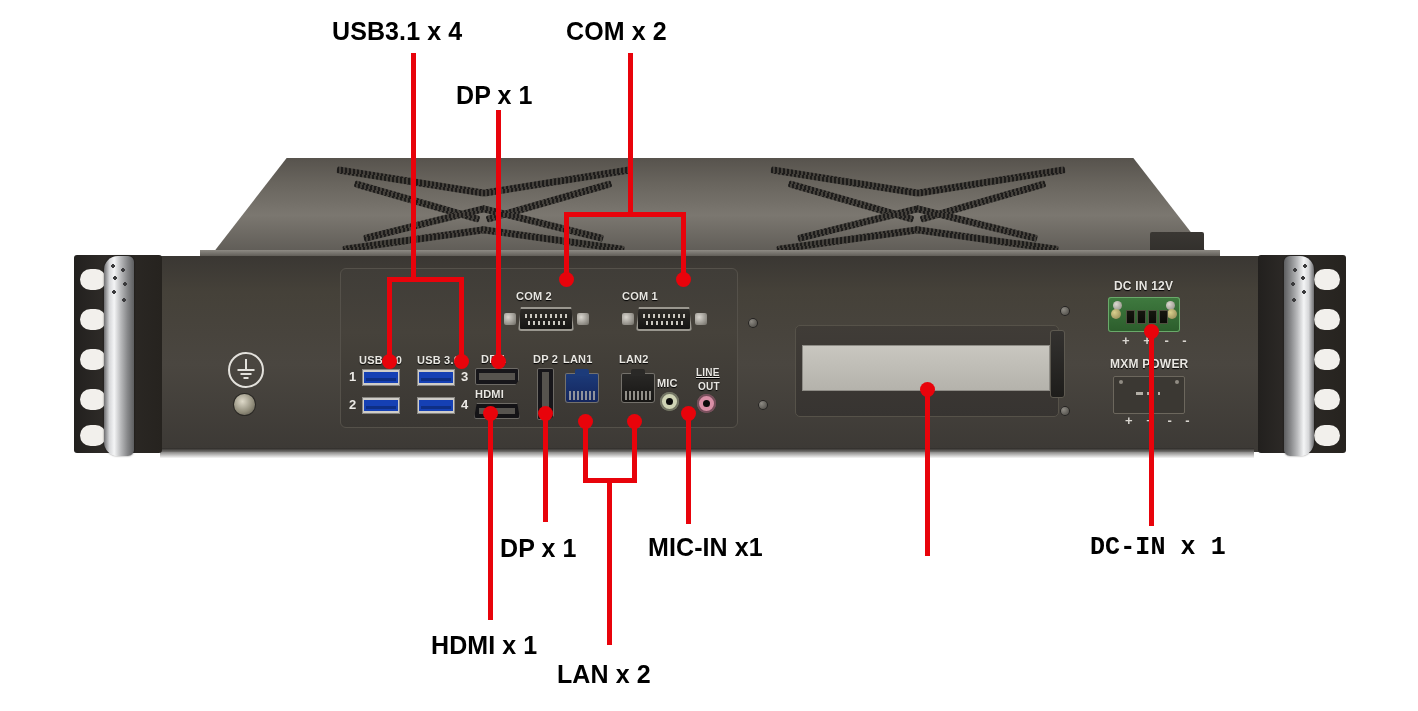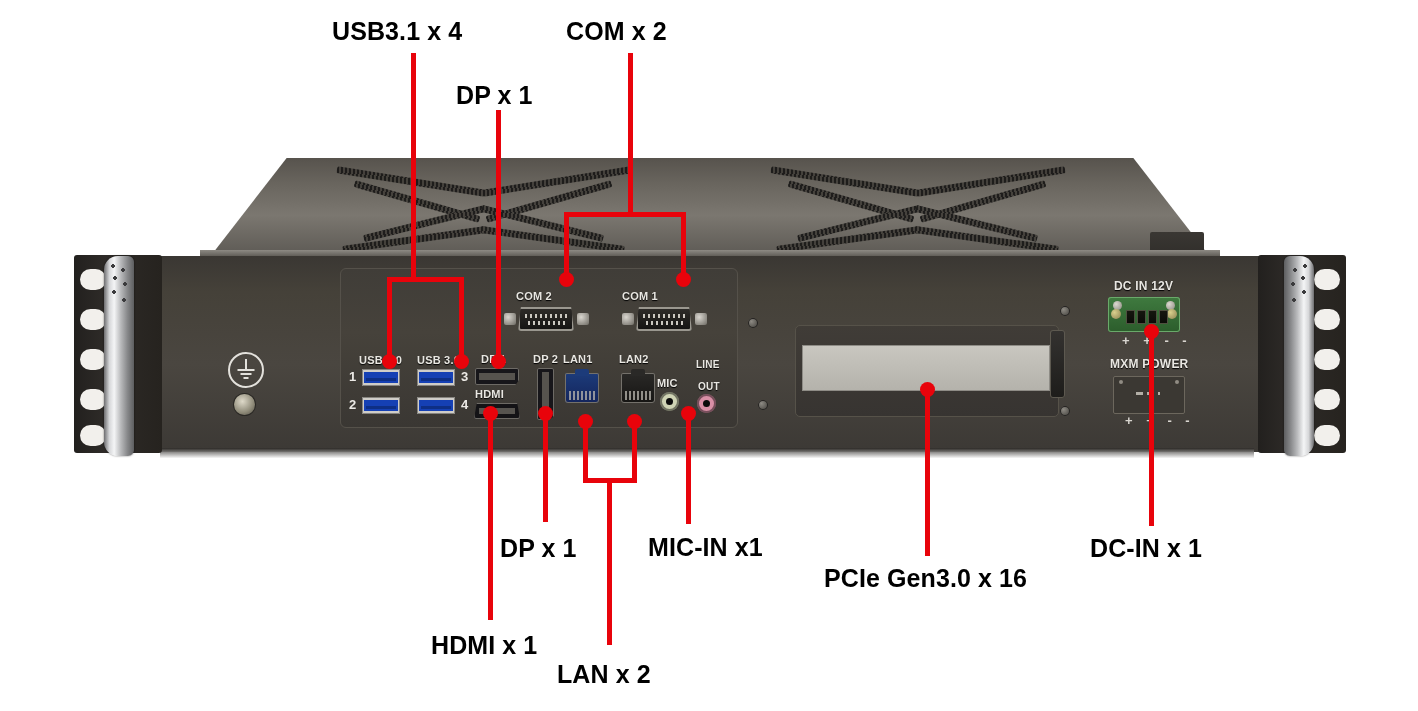--- a/index.html
+++ b/index.html
@@ -539,21 +539,21 @@
           <div class="pins"></div>
       </div>
       <span class="io-label" style="left:278px;top:84px;">LAN2</span>
       <div class="rj45 lan2" style="left:280px;top:104px;">
         <div class="tab"></div>
           <div class="pins"></div>
       </div>
 
       <span class="io-label" style="left:316px;top:108px;">MIC</span>
       <div class="jack mic" style="left:319px;top:123px;"></div>
-      <span class="io-label sm" style="left:355px;top:90px;">LINE</span>
+      <span class="io-label sm" style="left:355px;top:98px;text-decoration:underline;">LINE</span>
       <span class="io-label sm" style="left:357px;top:112px;">OUT</span>
       <div class="jack line" style="left:356px;top:125px;"></div>
     </div>
 
     <div class="screw" style="left:748px;top:318px;"></div>
     <div class="screw" style="left:758px;top:400px;"></div>
     <div class="screw" style="left:1060px;top:306px;"></div>
     <div class="screw" style="left:1060px;top:406px;"></div>
 
     <div id="pcie-frame"></div>
@@ -618,16 +618,15 @@
   <div class="lead" style="left:1149px;top:330px;width:5px;height:196px;"></div>
   <div class="dot" style="left:1144px;top:324px;width:15px;height:15px;"></div>
 
   <div class="callout" style="left:332px;top:16px;">USB3.1 x 4</div>
   <div class="callout" style="left:456px;top:80px;">DP x 1</div>
   <div class="callout" style="left:566px;top:16px;">COM x 2</div>
   <div class="callout" style="left:500px;top:533px;">DP x 1</div>
   <div class="callout" style="left:431px;top:630px;">HDMI x 1</div>
   <div class="callout" style="left:557px;top:659px;">LAN x 2</div>
   <div class="callout" style="left:648px;top:532px;">MIC-IN x1</div>
-  <div class="callout" style="left:824px;top:563px;">PCIe Gen3.0 x 16</div>
-  <div class="callout" style="left:1090px;top:533px;">DC-IN x 1</div>
+  <div class="callout" style="left:1090px;top:533px;font-family:Liberation Mono, monospace;">DC-IN x 1</div>
 
 </div>
 
 </body></html>

